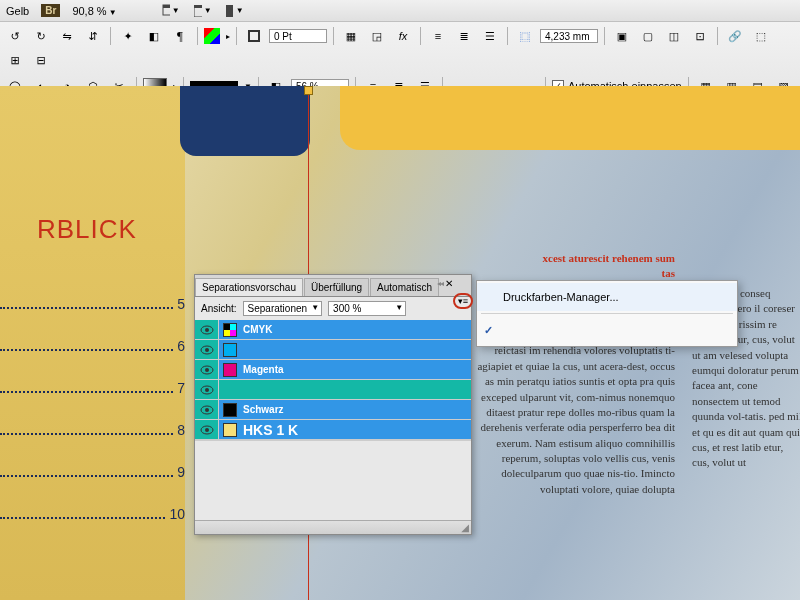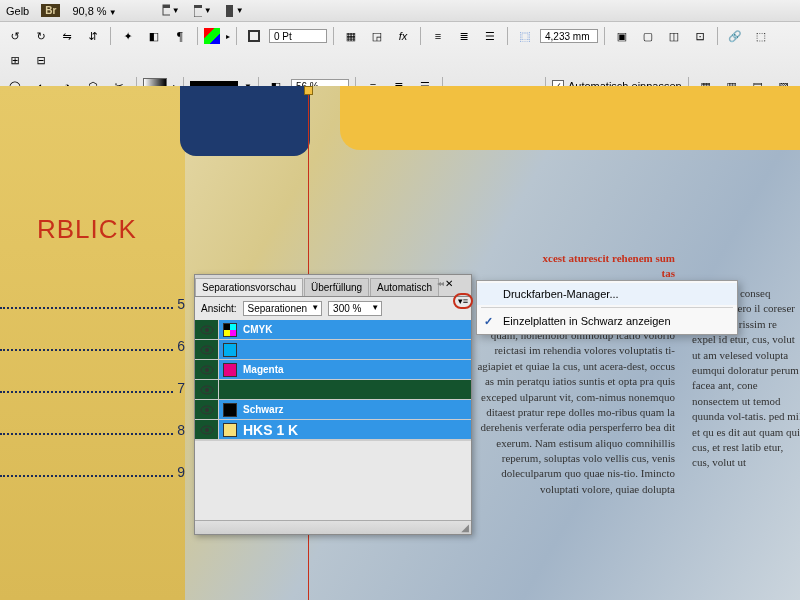--- a/index.html
+++ b/index.html
@@ -46,34 +46,34 @@
 .panel { position: absolute; left: 194px; top: 188px; width: 278px; background: #e8e8e8; border: 1px solid #8a8a8a; box-shadow: 2px 2px 6px rgba(0,0,0,0.3); }
 .panel-tabs { display: flex; background: #d6d6d6; height: 22px; align-items: flex-end; border-bottom: 1px solid #8a8a8a; position: relative; }
 .tab { padding: 3px 6px; font-size: 10px; background: #d0d0d0; border: 1px solid #aaa; border-bottom: none; margin-right: 1px; cursor: pointer; }
 .tab.active { background: #e8e8e8; }
 .panel-grip { position: absolute; right: 28px; top: 4px; color: #888; font-size: 8px; letter-spacing: -1px; }
 .panel-close { position: absolute; right: 14px; top: 3px; width: 12px; height: 12px; font-size: 10px; cursor: pointer; }
 .panel-menu-btn { position: absolute; right: -2px; top: 18px; width: 20px; height: 16px; border: 2px solid #c7301a; border-radius: 10px; display: flex; align-items: center; justify-content: center; cursor: pointer; z-index: 5; }
 .panel-menu-btn span { font-size: 9px; }
 .panel-controls { display: flex; align-items: center; padding: 4px 6px; gap: 6px; font-size: 10px; }
 .panel-select { border: 1px solid #999; background: #fff; padding: 1px 14px 1px 4px; font-size: 10px; position: relative; }
-.panel-list { background: #14532d; }
+.panel-list { background: #14b8a6; }
 .ink-row { display: flex; align-items: center; height: 20px; border-bottom: 1px solid #ccc; }
 .ink-row .eye { width: 24px; display: flex; justify-content: center; border-right: 1px solid #ccc; height: 100%; align-items: center; }
 .ink-row .rest { flex: 1; display: flex; align-items: center; gap: 6px; padding-left: 4px; height: 100%; }
 .ink-row.sel .rest { background: #3296e6; color: #fff; }
 .swatch { width: 14px; height: 14px; border: 1px solid #333; }
 .swatch.cmyk { background: conic-gradient(#0ff 0 25%, #f0f 25% 50%, #ff0 50% 75%, #000 75% 100%); }
 .panel-blank { height: 80px; background: #e8e8e8; border-top: 1px solid #ccc; }
 .panel-footer { height: 14px; background: linear-gradient(#e0e0e0, #d0d0d0); border-top: 1px solid #aaa; position: relative; }
 .resize-grip { position: absolute; right: 2px; bottom: 1px; font-size: 10px; color: #888; }
 
 
 .flyout { position: absolute; left: 476px; top: 194px; width: 262px; background: #f8f8f8; border: 1px solid #9a9a9a; box-shadow: 3px 3px 8px rgba(0,0,0,0.25); padding: 2px 0; z-index: 10; }
-.flyout-item { display: flex; align-items: center; height: 22px; padding: 0 12px 0 26px; position: relative; cursor: pointer; font-size: 11px; }
+.flyout-item { display: flex; align-items: center; height: 28px; padding: 0 12px 0 26px; position: relative; cursor: pointer; font-size: 11px; }
 .flyout-item.highlighted { background: #eaf2fb; }
 .flyout-sep { height: 1px; background: #d0d0d0; margin: 2px 4px; }
 .flyout-check { position: absolute; left: 7px; color: #2a5aaa; font-weight: bold; }
 
 svg { display: block; }
 </style>
 </head>
 <body>
 
 <div class="menubar">
@@ -201,20 +201,24 @@
         <span class="num">7</span>
       </div>
     <div class="ruler-row">
         <span class="dots"></span>
         <span class="num">8</span>
       </div>
     <div class="ruler-row">
         <span class="dots"></span>
         <span class="num">9</span>
       </div>
+    <div class="ruler-row">
+        <span class="dots"></span>
+        <span class="num">10</span>
+      </div>
   </div>
   <div class="blue-box"></div>
   <div class="yellow-box"></div>
   <div class="guide-v"></div>
   <div class="handle"></div>
   <div class="body-text">
     <span class="red">xcest aturescit rehenem sum</span><br>
     <span class="red">tas</span><br><br>
     <span>cum, quatum, serrorem rescienti-es eum explit eossequie quiaUquodis ctatiae con re quam, nonemolor ommolup icatio volorio reictasi im rehendia volores voluptatis ti-agiapiet et quiae la cus, unt acera-dest, occus as min peratqu iatios suntis et opta pra quis exceped ulparunt vit, com-nimus nonemquo ditaest pratur repe dolles mo-ribus quam la derehenis verferate odia persperferro bea dit exerum. Nam estisum aliquo comnihillis reperum, soluptas volo vellis cus, venis doleculparum quo quae nis-tio. Imincto voluptati volore, quiae dolupta</span>
   </div>
@@ -231,21 +235,21 @@
       <div class="tab">Automatisch</div>
       <span class="panel-grip">◂◂</span>
       <span class="panel-close">✕</span>
     </div>
     <div class="panel-menu-btn">
         <span>▾≡</span>
       </div>
     <div class="panel-controls">
       <span>Ansicht:</span>
       <span class="panel-select"><span>Separationen</span> <span class="dropdown-arrow" style="position:absolute;right:2px">▼</span></span>
-      <span class="panel-select" style="width:54px"><span>300 %</span> <span class="dropdown-arrow" style="position:absolute;right:2px">▼</span></span>
+      <span class="panel-select" style="width:78px"><span>300 %</span> <span class="dropdown-arrow" style="position:absolute;right:2px">▼</span></span>
     </div>
     <div class="panel-list" id="ink-list">
         <div class="ink-row sel">
           <div class="eye">
             <svg width="14" height="10">
               <ellipse cx="7" cy="5" rx="6" ry="4" fill="none" stroke="#333"></ellipse>
               <circle cx="7" cy="5" r="2" fill="#333"></circle>
             </svg>
           </div>
           <div class="rest">
@@ -316,16 +320,15 @@
       </div>
   </div>
 
   <div class="flyout" id="flyout">
       <div class="flyout-item highlighted">
         <span>Druckfarben-Manager...</span>
       </div>
       <div class="flyout-sep"></div>
       <div class="flyout-item">
         <span class="flyout-check">✓</span>
-        <span>Einzelplatten in Schwarz anzeigen</span>
       </div>
     </div>
 </div>
 
 </body></html>

